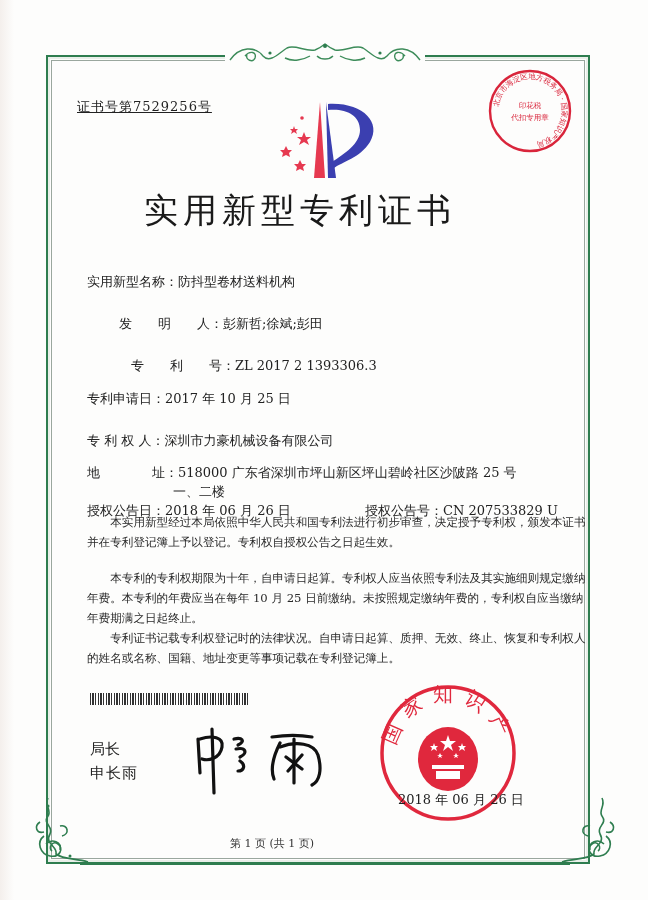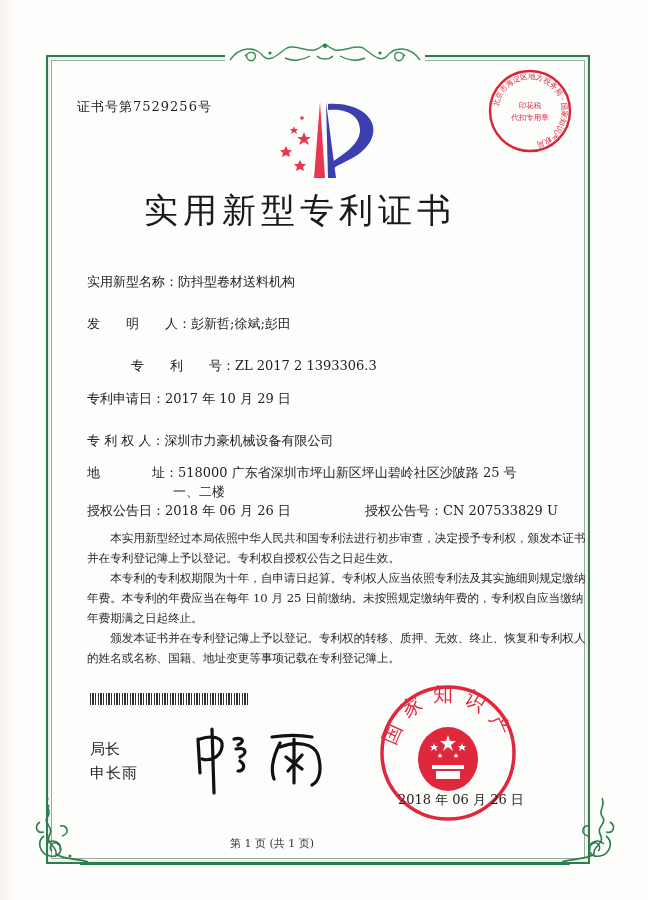--- a/index.html
+++ b/index.html
@@ -13,42 +13,42 @@
   .frame-outer { position:absolute; left:46px; top:55px; width:544px; height:809px; border:2px solid #2e7d4f; box-sizing:border-box; }
   .frame-inner { position:absolute; left:51px; top:60px; width:534px; height:799px; border:1px solid #9aa79e; box-sizing:border-box; }
   .frame-gap { position:absolute; left:48px; top:57px; width:540px; height:805px; border:2px solid #e9efe9; box-sizing:border-box; }
 
   .ornament-top { position:absolute; left:225px; top:38px; width:200px; height:30px; }
   .corner { position:absolute; width:60px; height:70px; }
   .corner.bl { left:30px; top:796px; }
   .corner.br { left:560px; top:796px; }
   .bottom-line { position:absolute; left:80px; top:862px; width:490px; height:3px; background:#2e7d4f; }
 
-  .cert-no { position:absolute; left:77px; top:98px; font-size:13px; letter-spacing:1px; }
+  .cert-no { position:absolute; left:77px; top:98px; font-size:13px; letter-spacing:1px;text-decoration:underline; }
 
   .logo { position:absolute; left:272px; top:100px; width:110px; height:80px; }
 
   .seal-small { position:absolute; left:487px; top:68px; width:86px; height:86px; }
 
   .title { position:absolute; left:0; width:600px; top:188px; text-align:center; font-size:34px; letter-spacing:5px; color:#1a1a1a; font-family:"DejaVu Serif","Liberation Serif",serif; }
 
   .field { position:absolute; left:87px; font-size:13px; color:#222; white-space:nowrap; }
   .field .lbl { display:inline-block; }
   .f1 { top:273px; }
-  .f2 { top:315px; }
+  .f2 { top:315px;margin-left:32px; }
   .f3 { top:357px;margin-left:44px; }
   .f4 { top:390px; }
   .f5 { top:432px; }
   .f6 { top:464px; }
   .f6b { top:483px; left:173px; }
   .f7 { top:502px; }
   .f8 { top:502px; left:365px; }
 
   .para { position:absolute; left:87px; width:500px; font-size:11.6px; line-height:20px; color:#2a2a2a; text-indent:2em; }
-  .p1 { top:528px; }
+  .p1 { top:512px; }
   .p2 { top:568px; }
   .p3 { top:628px; }
 
   .barcode { position:absolute; left:90px; top:693px; width:158px; height:12px;
     background:repeating-linear-gradient(90deg,#333 0 1px,#fff 1px 2px,#333 2px 4px,#fff 4px 5px,#333 5px 6px,#fff 6px 8px); }
 
   .director-title { position:absolute; left:90px; top:740px; font-family:"DejaVu Sans","Liberation Sans",sans-serif; font-size:15px;text-align:right; }
   .director-name { position:absolute; left:90px; top:764px; font-family:Liberation Mono, monospace; font-size:15px; letter-spacing:1px; }
   .signature { position:absolute; left:190px; top:725px; width:150px; height:70px; }
 
@@ -137,39 +137,39 @@
 <div class="field f1">
   <span class="lbl">实用新型名称：</span><span>防抖型卷材送料机构</span>
 </div>
 <div class="field f2">
   <span class="lbl">发　　明　　人：</span><span>彭新哲;徐斌;彭田</span>
 </div>
 <div class="field f3">
   <span class="lbl">专　　利　　号：</span><span>ZL 2017 2 1393306.3</span>
 </div>
 <div class="field f4">
-  <span class="lbl">专利申请日：</span><span>2017 年 10 月 29 日</span>
+  <span class="lbl">专利申请日：</span><span>2017 年 10 月 25 日</span>
 </div>
 <div class="field f5">
   <span class="lbl">专 利 权 人：</span><span>深圳市力豪机械设备有限公司</span>
 </div>
 <div class="field f6">
   <span class="lbl">地　　　　址：</span><span>518000 广东省深圳市坪山新区坪山碧岭社区沙陂路 25 号</span>
 </div>
 <div class="field f6b">一、二楼</div>
 <div class="field f7">
   <span class="lbl">授权公告日：</span><span>2018 年 06 月 26 日</span>
 </div>
 <div class="field f8">
   <span class="lbl">授权公告号：</span><span>CN 207533829 U</span>
 </div>
 
 <div class="para p1">本实用新型经过本局依照中华人民共和国专利法进行初步审查，决定授予专利权，颁发本证书并在专利登记簿上予以登记。专利权自授权公告之日起生效。</div>
 <div class="para p2">本专利的专利权期限为十年，自申请日起算。专利权人应当依照专利法及其实施细则规定缴纳年费。本专利的年费应当在每年 10 月 25 日前缴纳。未按照规定缴纳年费的，专利权自应当缴纳年费期满之日起终止。</div>
-<div class="para p3">颁发本证书并在专利登记簿上予以登记。专利权的转移、质押、无效、终止、恢复和专利权人的姓名或名称、国籍、地址变更等事项记载在专利登记簿上。</div>
+<div class="para p3">专利证书记载专利权登记时的法律状况。自申请日起算、质押、无效、终止、恢复和专利权人的姓名或名称、国籍、地址变更等事项记载在专利登记簿上。</div>
 
 <div class="barcode"></div>
 
 <div class="director-title">局长</div>
 <div class="director-name">申长雨</div>
 <svg class="signature" viewBox="0 0 150 70">
   <g fill="none" stroke="#111" stroke-width="3.2" stroke-linecap="round">
     <path d="M8 14 L10 48"></path>
     <path d="M10 14 C22 10,34 12,32 22 C30 34,18 36,12 34"></path>
     <path d="M22 4 L24 68"></path>

